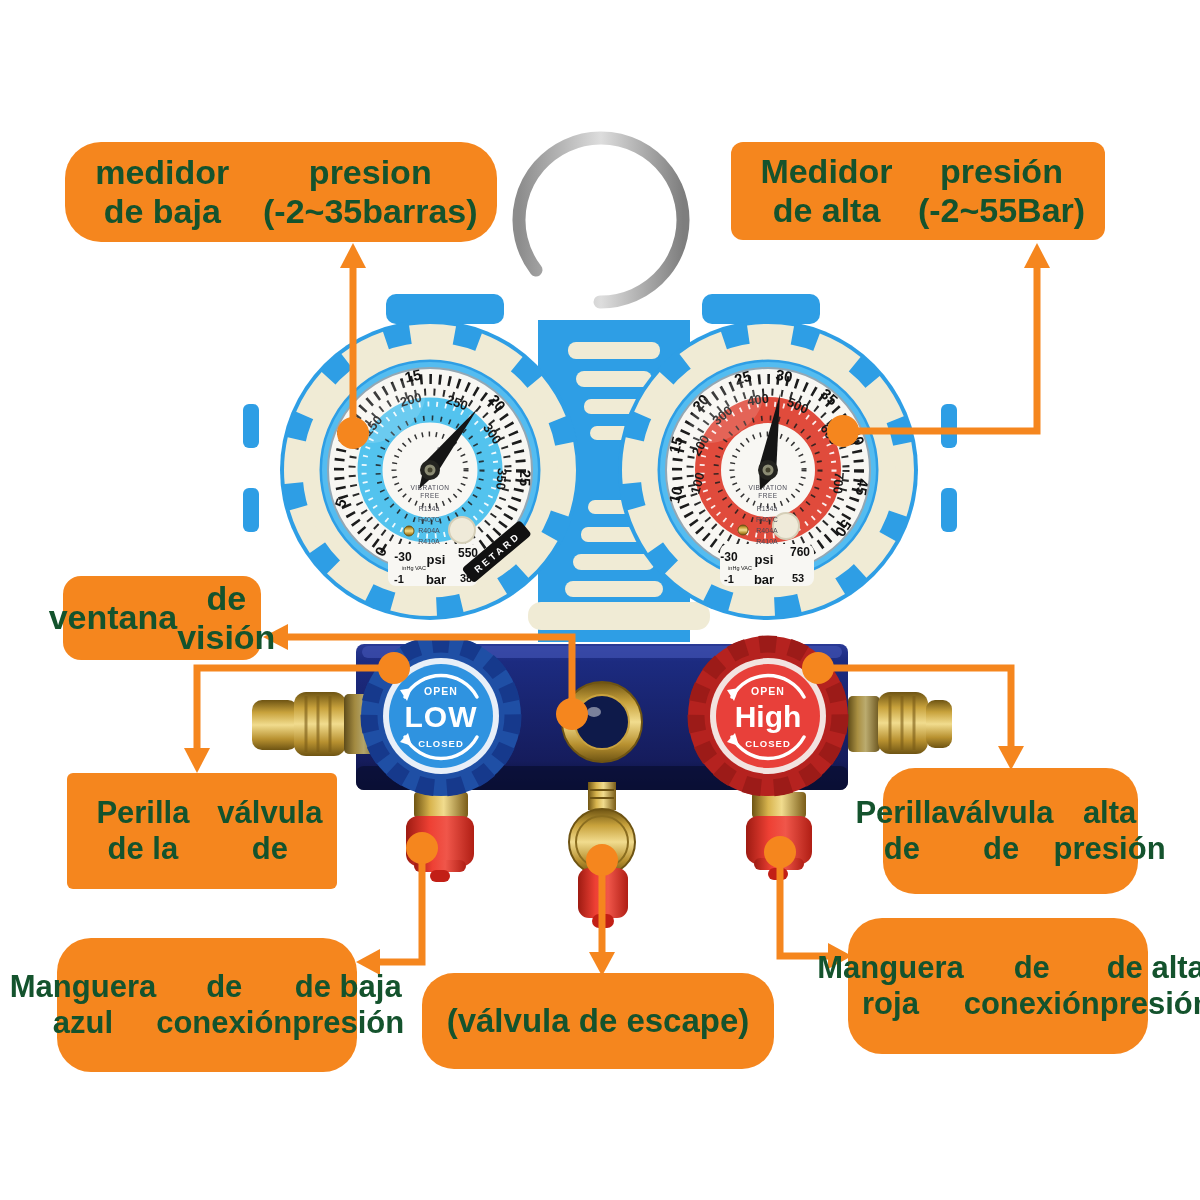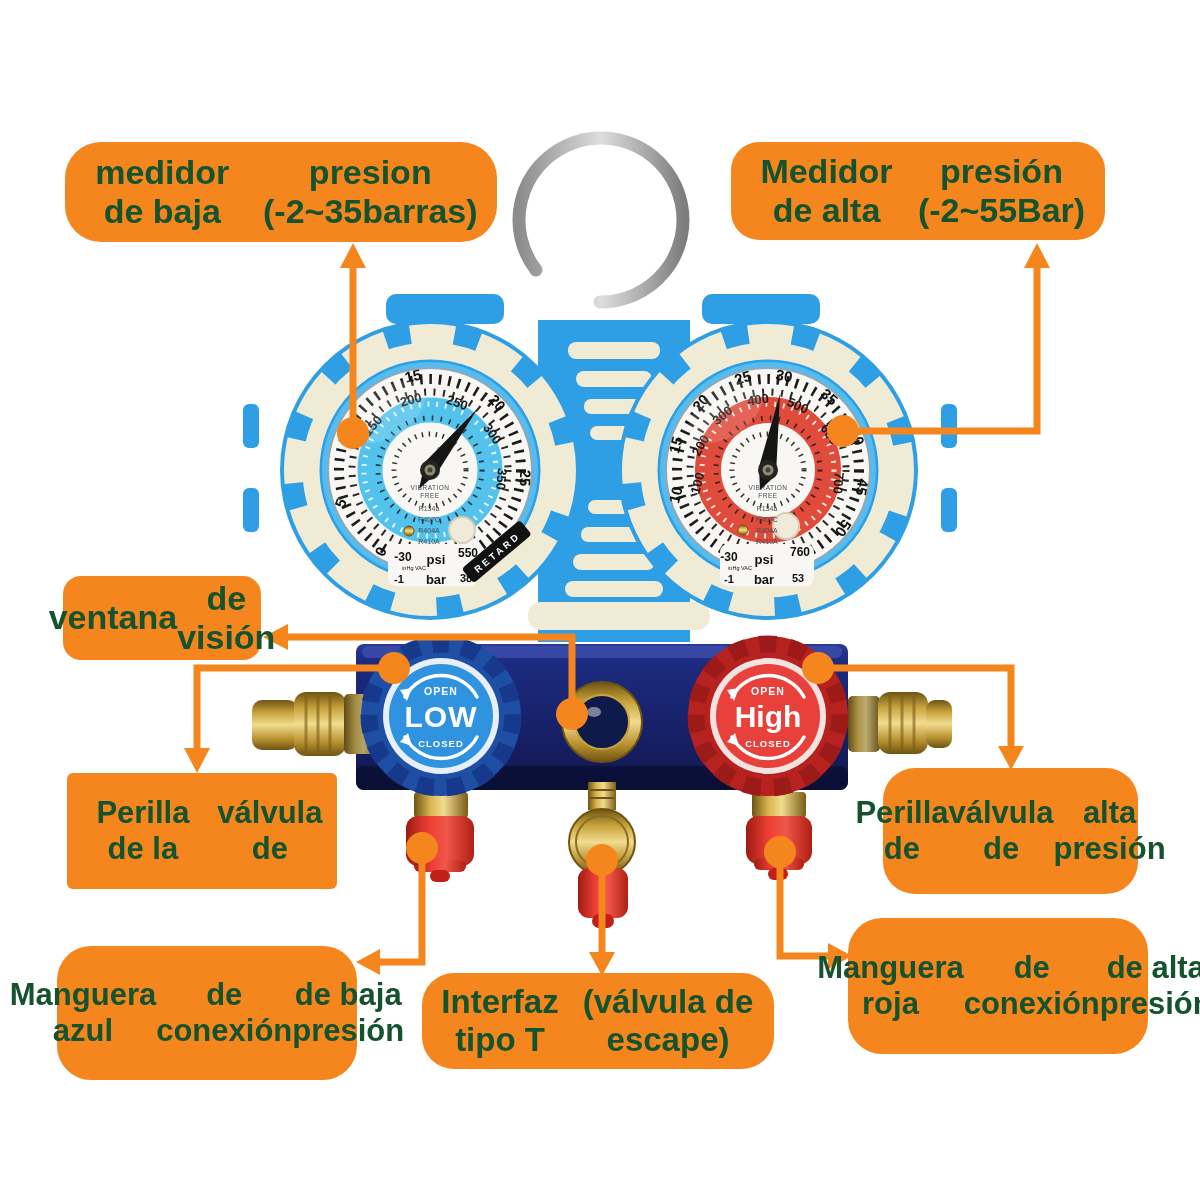--- a/index.html
+++ b/index.html
@@ -9,25 +9,25 @@
   }
   .stage{position:absolute;left:0;top:0;width:1200px;height:1200px;}
   svg{position:absolute;left:0;top:0;}
   svg text{font-family:"Liberation Sans", sans-serif;}
   .label-box{
     position:absolute;background:#F5861E;color:#14532d;font-weight:bold;
     display:flex;flex-direction:row;align-items:center;justify-content:center;
     text-align:center;line-height:1.16;box-sizing:border-box;padding:4px 8px;
   }
   #box-low-gauge  {left:65px;  top:142px; width:432px; height:100px; border-radius:36px; font-size:34px;}
-  #box-high-gauge {left:731px; top:142px; width:374px; height:98px;  border-radius:28px; font-size:34px;padding-left:16px;}
+  #box-high-gauge {left:731px; top:142px; width:374px; height:98px;  border-radius:12px; font-size:34px;padding-left:16px;}
   #box-window     {left:63px;  top:576px; width:198px; height:84px;  border-radius:18px; font-size:34px;}
   #box-knob-low   {left:67px;  top:773px; width:270px; height:116px; border-radius:6px; font-size:31px;}
   #box-knob-high  {left:883px; top:768px; width:255px; height:126px; border-radius:32px; font-size:31px;text-align:center;}
-  #box-hose-blue  {left:57px;  top:938px; width:300px; height:134px; border-radius:34px; font-size:31px;margin-top:8px;}
+  #box-hose-blue  {left:57px;  top:938px; width:300px; height:134px; border-radius:34px; font-size:31px;}
   #box-t-interface{left:422px; top:973px; width:352px; height:96px;  border-radius:32px; font-size:33px;}
   #box-hose-red   {left:848px; top:918px; width:300px; height:136px; border-radius:34px; font-size:31px;padding-left:41px;}
 </style>
 </head>
 <body>
 
 <div class="stage">
 
 <svg width="1200" height="1200" viewBox="0 0 1200 1200">
   <defs>
@@ -373,21 +373,20 @@
   <div>Perilla de</div>
   <div>válvula de</div>
   <div>alta presión</div>
 </div>
 <div class="label-box" id="box-hose-blue">
   <div>Manguera azul</div>
   <div>de conexión</div>
   <div>de baja presión</div>
 </div>
 <div class="label-box" id="box-t-interface">
-  <div>Interfaz tipo T</div>
   <div>(válvula de escape)</div>
 </div>
 <div class="label-box" id="box-hose-red">
   <div>Manguera roja</div>
   <div>de conexión</div>
   <div>de alta presión</div>
 </div>
 
 </div>
 

